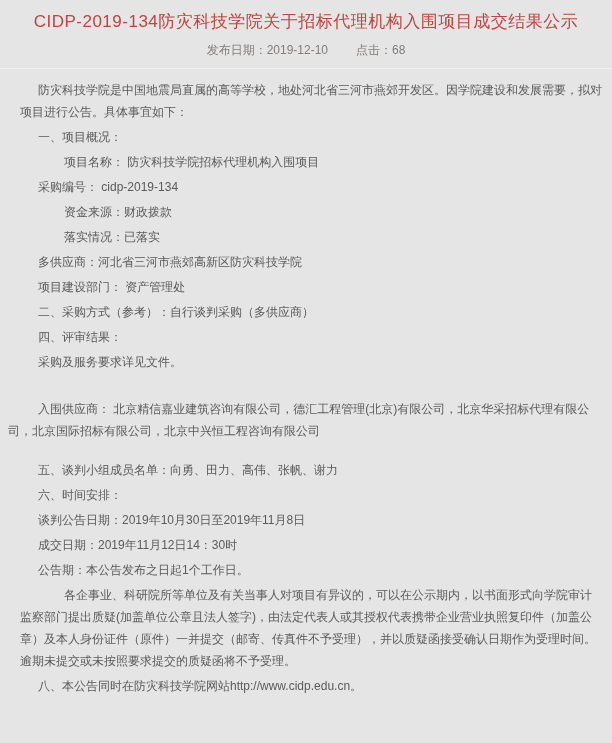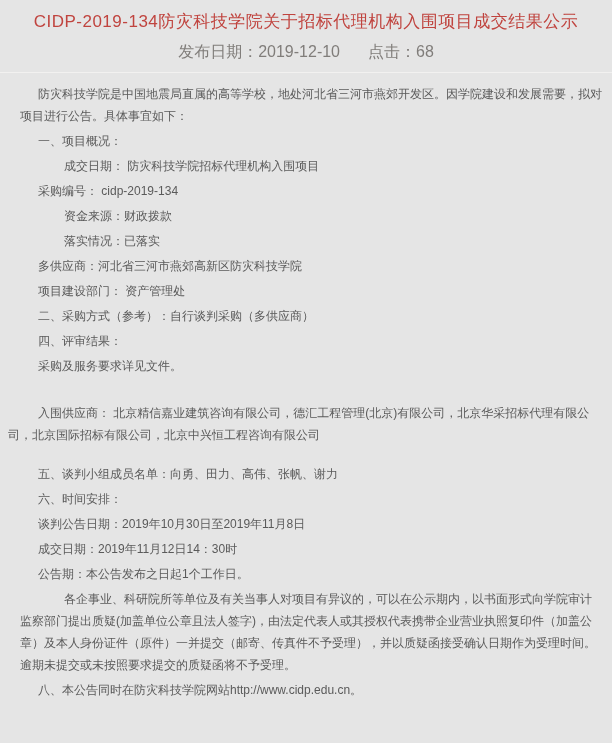--- a/index.html
+++ b/index.html
@@ -26,21 +26,21 @@
     padding: 2px 30px 0 30px;
     text-align: center;
     font-size: 17px;
     font-weight: 400;
     color: #c0443f;
     letter-spacing: 0.5px;
     line-height: 24px;
   }
   .meta-row {
     text-align: center;
-    font-size: 16px;
+    font-size: 12px;
     color: #807d7a;
     padding: 8px 0 9px 0;
     border-bottom: 1px solid #f2f1f0;
   }
   .meta-row .meta-item {
     margin: 0 14px;
   }
   .doc-body {
     padding: 7px 10px 0 20px;
     font-size: 12px;
@@ -64,21 +64,21 @@
 
   <h1 class="doc-title">CIDP-2019-134防灾科技学院关于招标代理机构入围项目成交结果公示</h1>
 
   <div class="meta-row">
     <span class="meta-item"><span>发布日期：</span><span>2019-12-10</span></span><span class="meta-item"><span>点击：</span><span>68</span></span>
   </div>
 
   <div class="doc-body">
       <p class="para ind-1">防灾科技学院是中国地震局直属的高等学校，地处河北省三河市燕郊开发区。因学院建设和发展需要，拟对项目进行公告。具体事宜如下：</p>
       <p class="para ind-1">一、项目概况：</p>
-      <p class="para ind-2">成交日期： 防灾科技学院招标代理机构入围项目</p>
+      <p class="para ind-2">项目名称： 防灾科技学院招标代理机构入围项目</p>
       <p class="para ind-1">采购编号： cidp-2019-134</p>
       <p class="para ind-2">资金来源：财政拨款</p>
       <p class="para ind-2">落实情况：已落实</p>
       <p class="para ind-1">多供应商：河北省三河市燕郊高新区防灾科技学院</p>
       <p class="para ind-1">项目建设部门： 资产管理处</p>
       <p class="para ind-1">二、采购方式（参考）：自行谈判采购（多供应商）</p>
       <p class="para ind-1">四、评审结果：</p>
       <p class="para ind-1">采购及服务要求详见文件。</p>
       <p class="para ind-1 hang">入围供应商： 北京精信嘉业建筑咨询有限公司，德汇工程管理(北京)有限公司，北京华采招标代理有限公司，北京国际招标有限公司，北京中兴恒工程咨询有限公司</p>
       <p class="para ind-1 gap-md">五、谈判小组成员名单：向勇、田力、高伟、张帆、谢力</p>

